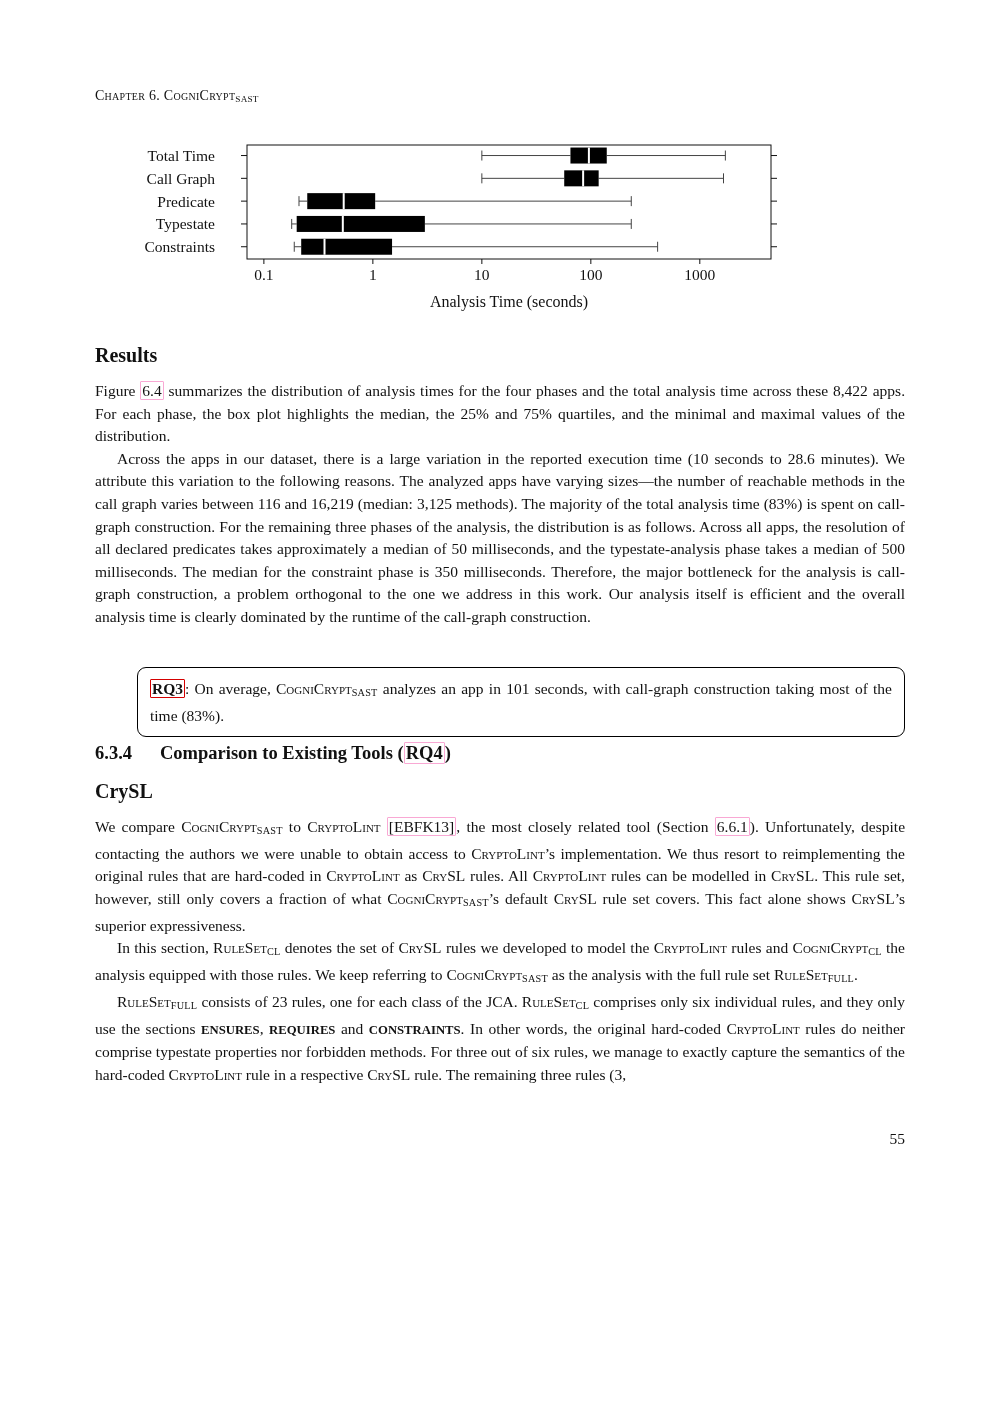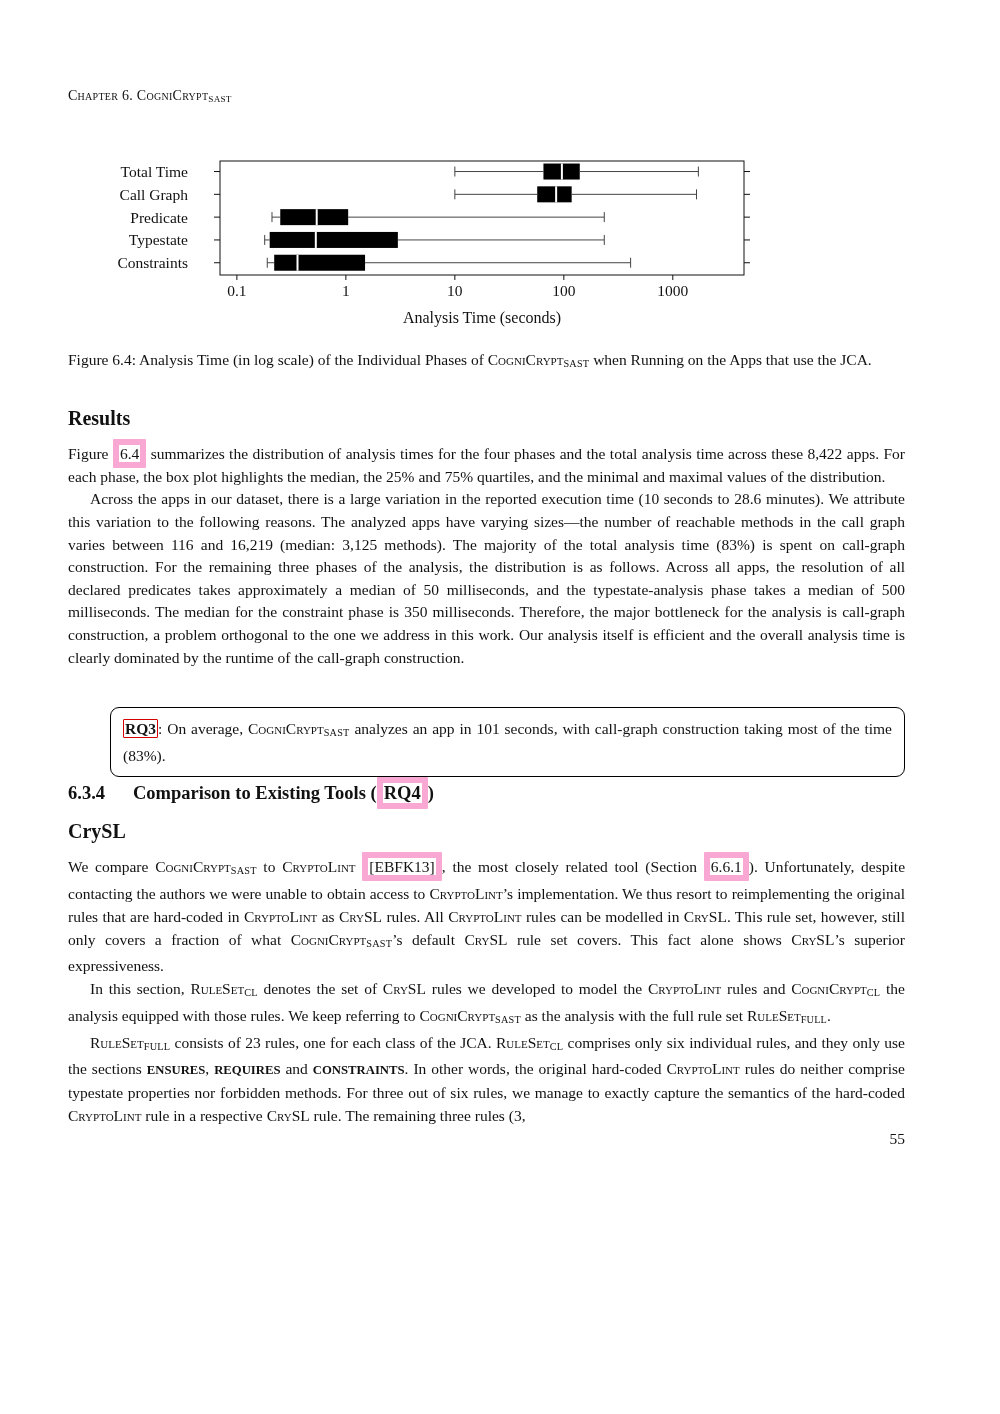--- a/index.html
+++ b/index.html
@@ -5,51 +5,51 @@
   * { margin:0; padding:0; box-sizing:border-box; }
   html,body { background:#ffffff; }
   body {
     width:1000px; height:1414px;
     font-family:"Liberation Serif", serif;
     color:#111;
   }
   .page {
     position:relative;
     width:1000px; height:1240px;
-    padding:88px 95px 0 68px;
+    padding:88px 95px 0 95px;
     overflow:hidden;
   }
   .running-header {
     font-size:14px;
     letter-spacing:0.02em;
   }
   .tok-sc { font-variant:small-caps; }
   .tok-sub {
     font-variant:small-caps;
     font-size:66%;
     vertical-align:-0.22em;
     letter-spacing:0.02em;
   }
   .tok-red {
-    border:6px solid #f9a8d4;
+    border:1px solid #f9a8d4;
     padding:0 1px;
     border-radius:1px;
   }
   .tok-bred {
     border:1px solid #d40000;
     padding:0 1px;
     border-radius:1px;
     font-weight:bold;
   }
   .tok-tt {
     font-family:Liberation Serif, serif;
     font-weight:bold;
     font-size:0.82em;
   }
-  .figure-block { margin-top:54px; }
+  .figure-block { margin-top:38px; }
   .boxplot-svg { display:block; }
   .cat-label, .tick-label {
     font-family:"Liberation Serif", serif;
     font-size:15.5px;
     fill:#111;
   }
   .axis-label {
     font-family:"Liberation Serif", serif;
     font-size:16px;
     fill:#111;
@@ -166,21 +166,20 @@
         <line x1="277.86402223471686" y1="117" x2="277.86402223471686" y2="122" stroke="#111" stroke-width="1"></line>
         <text x="277.86402223471686" y="138" text-anchor="middle" class="tick-label">1</text>
         <line x1="386.84645242841975" y1="117" x2="386.84645242841975" y2="122" stroke="#111" stroke-width="1"></line>
         <text x="386.84645242841975" y="138" text-anchor="middle" class="tick-label">10</text>
         <line x1="495.82888262212253" y1="117" x2="495.82888262212253" y2="122" stroke="#111" stroke-width="1"></line>
         <text x="495.82888262212253" y="138" text-anchor="middle" class="tick-label">100</text>
         <line x1="604.8113128158254" y1="117" x2="604.8113128158254" y2="122" stroke="#111" stroke-width="1"></line>
         <text x="604.8113128158254" y="138" text-anchor="middle" class="tick-label">1000</text>
         <text x="414" y="165" text-anchor="middle" class="axis-label">Analysis Time (seconds)</text>
       </svg>
-    <figcaption class="figure-caption">Figure 6.4: Analysis Time (in log scale) of the Individual Phases of <span class="tok-sc">CogniCrypt</span><span class="tok-sub">SAST</span> when Running on the Apps that use the JCA.</figcaption>
   </figure>
 
   <h3 class="subheading results-heading">Results</h3>
   <p class="body-text first">Figure <span class="tok-red">6.4</span> summarizes the distribution of analysis times for the four phases and the total analysis time across these 8,422 apps. For each phase, the box plot highlights the median, the 25% and 75% quartiles, and the minimal and maximal values of the distribution.</p>
   <p class="body-text indent">Across the apps in our dataset, there is a large variation in the reported execution time (10 seconds to 28.6 minutes). We attribute this variation to the following reasons. The analyzed apps have varying sizes—the number of reachable methods in the call graph varies between 116 and 16,219 (median: 3,125 methods). The majority of the total analysis time (83%) is spent on call-graph construction. For the remaining three phases of the analysis, the distribution is as follows. Across all apps, the resolution of all declared predicates takes approximately a median of 50 milliseconds, and the typestate-analysis phase takes a median of 500 milliseconds. The median for the constraint phase is 350 milliseconds. Therefore, the major bottleneck for the analysis is call-graph construction, a problem orthogonal to the one we address in this work. Our analysis itself is efficient and the overall analysis time is clearly dominated by the runtime of the call-graph construction.</p>
 
   <div class="rq-box"><span class="tok-bred">RQ3</span>: On average, <span class="tok-sc">CogniCrypt</span><span class="tok-sub">SAST</span> analyzes an app in 101 seconds, with call-graph construction taking most of the time (83%).</div>
 
   <h2 class="section-heading"><span class="sec-num">6.3.4</span><span>Comparison to Existing Tools (<span class="tok-red">RQ4</span>)</span></h2>
 

